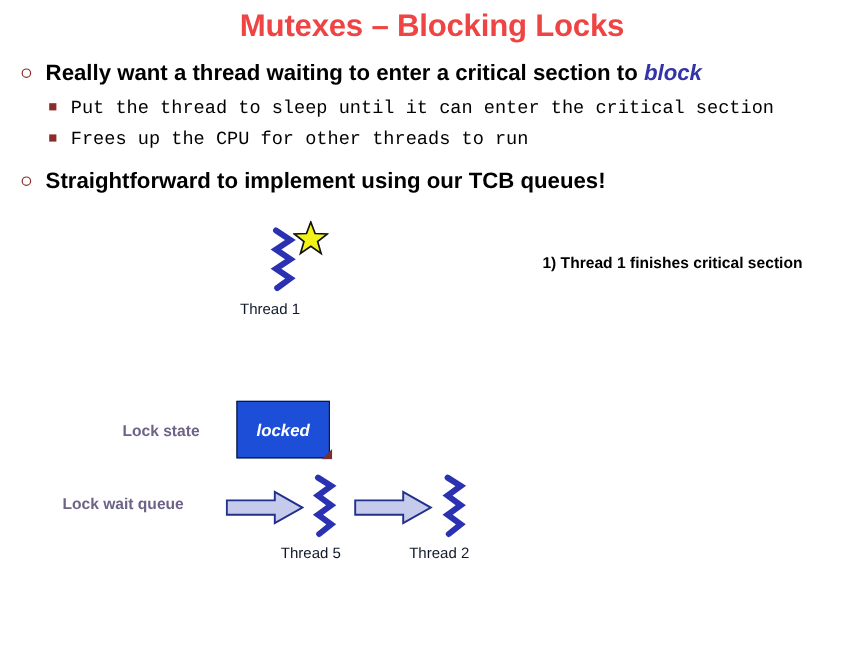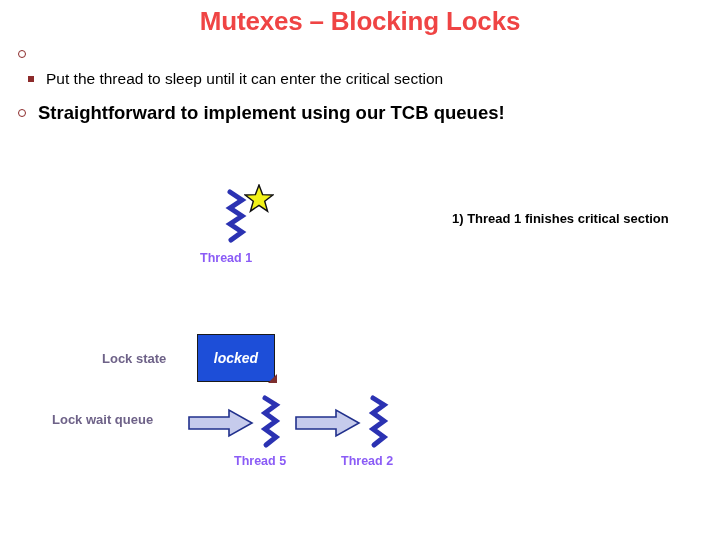--- a/index.html
+++ b/index.html
@@ -39,22 +39,23 @@
   }
   .bullet-row {
     display: flex;
     align-items: baseline;
   }
   .bullet-row.level1 {
     padding-left: 18px;
     margin-bottom: 1px;
   }
   .bullet-row.level2 {
-    padding-left: 28px;
+    padding-left: 41px;
     margin-bottom: 1px;
+    font-family: Liberation Mono, monospace;
   }
   .marker-l1 {
     width: 20px;
     flex: 0 0 20px;
     color: #8C2B2B;
     font-size: 15px;
     font-weight: normal;
     line-height: 1;
     position: relative;
     top: -2px;
@@ -110,22 +111,22 @@
     top: 0;
     width: 720px;
     height: 540px;
     pointer-events: none;
   }
   #diagram > * { pointer-events: auto; }
 
   .dlabel {
     position: absolute;
     font-size: 12.5px;
-    font-weight: bold;
-    color: #8b5cf6;
+    font-weight: normal;
+    color: #0f172a;
     white-space: nowrap;
   }
   .dlabel-muted {
     position: absolute;
     font-size: 13px;
     font-weight: bold;
     color: #6E6288;
     white-space: nowrap;
     text-align: right;
   }
@@ -178,27 +179,32 @@
 </style>
 </head>
 <body>
 
 <div id="slide-title">Mutexes – Blocking Locks</div>
 
 <div id="bullet-list">
 
   <div class="bullet-row level1">
     <span class="marker-l1"><span class="ring"></span></span>
+    <span class="bullet-text-l1"><span>Really want a thread waiting to enter a critical section to </span><span class="kw-block">block</span></span>
   </div>
 
   <div class="bullet-row level2" style="margin-top:4px;">
     <span class="marker-l2"><span class="sq"></span></span>
     <span class="bullet-text-l2">Put the thread to sleep until it can enter the critical section</span>
   </div>
 
+  <div class="bullet-row level2">
+    <span class="marker-l2"><span class="sq"></span></span>
+    <span class="bullet-text-l2">Frees up the CPU for other threads to run</span>
+  </div>
 
   <div class="bullet-row level1 gap-before">
     <span class="marker-l1"><span class="ring"></span></span>
     <span class="bullet-text-l1">Straightforward to implement using our TCB queues!</span>
   </div>
 
 </div>
 
 <div id="diagram">
 

